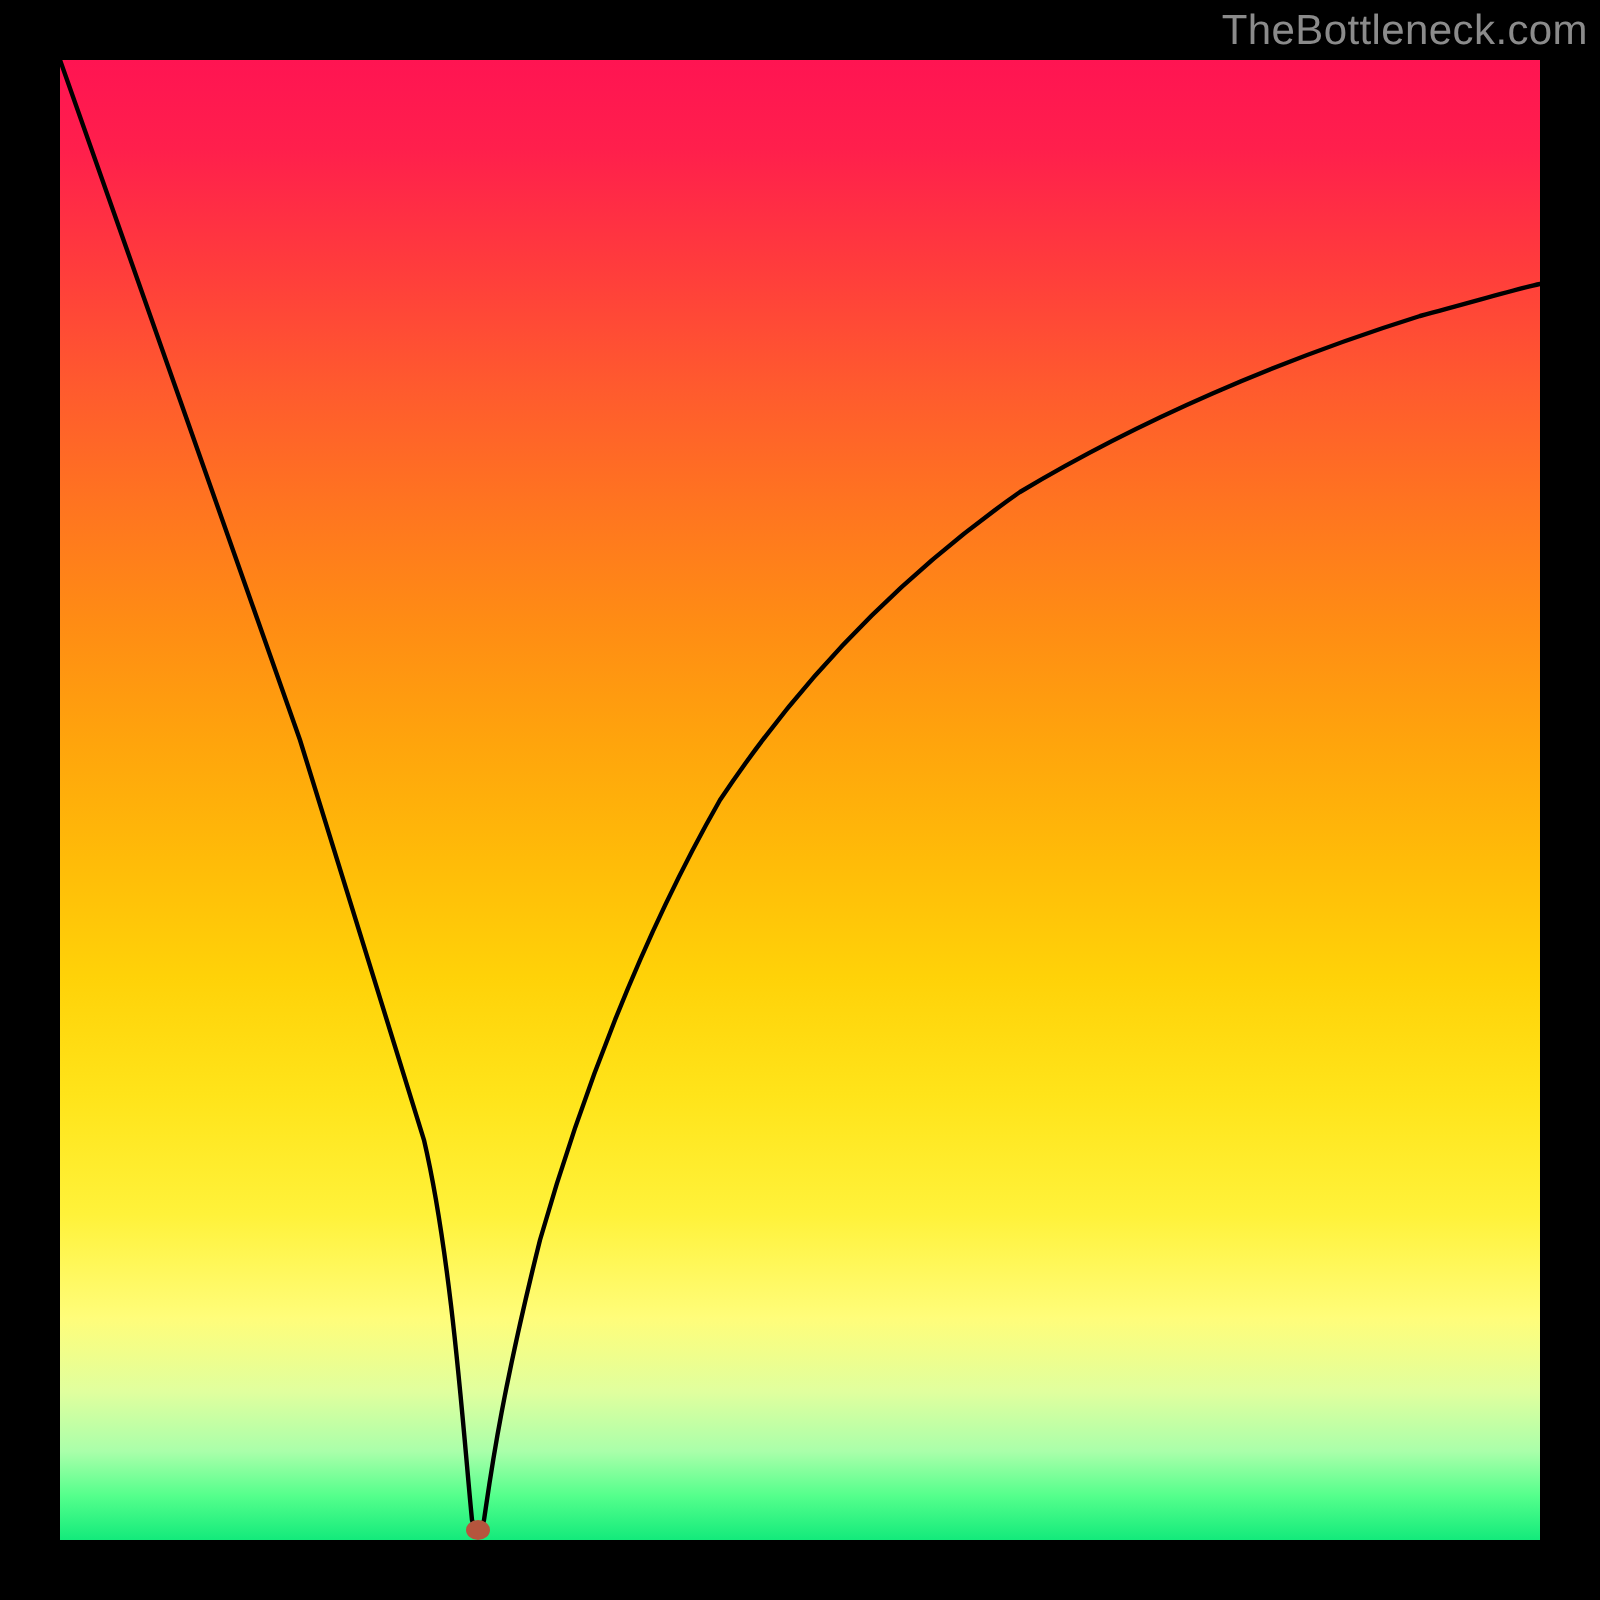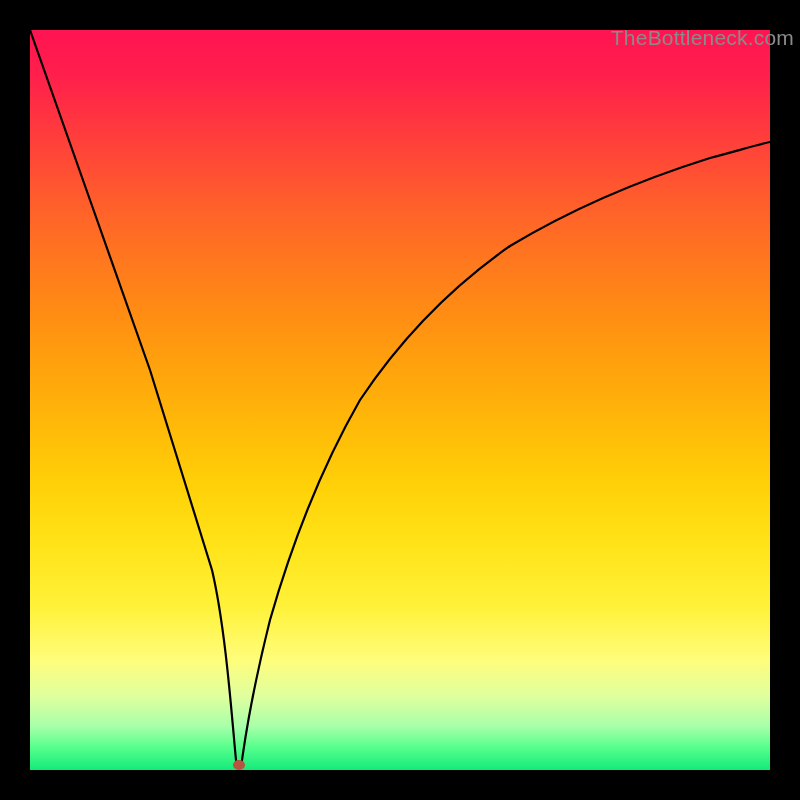--- a/index.html
+++ b/index.html
@@ -50,21 +50,20 @@
     height: 100%;
   }
   .watermark {
     position: absolute;
     top: 4px;
     right: 6px;
     color: #8b8b8b;
     font-size: 21px;
     font-weight: 400;
     letter-spacing: 0.2px;
-    margin-top: 22px;
   }
 </style>
 </head>
 <body>
 
 <div class="frame">
 
   <div class="plot">
     <svg viewBox="0 0 740 740" preserveAspectRatio="none">
       <path d="M 0 0

